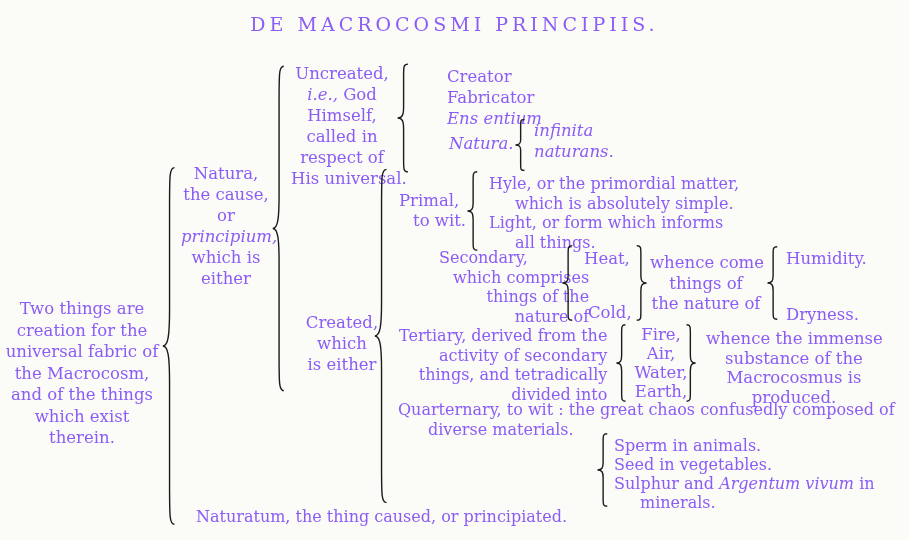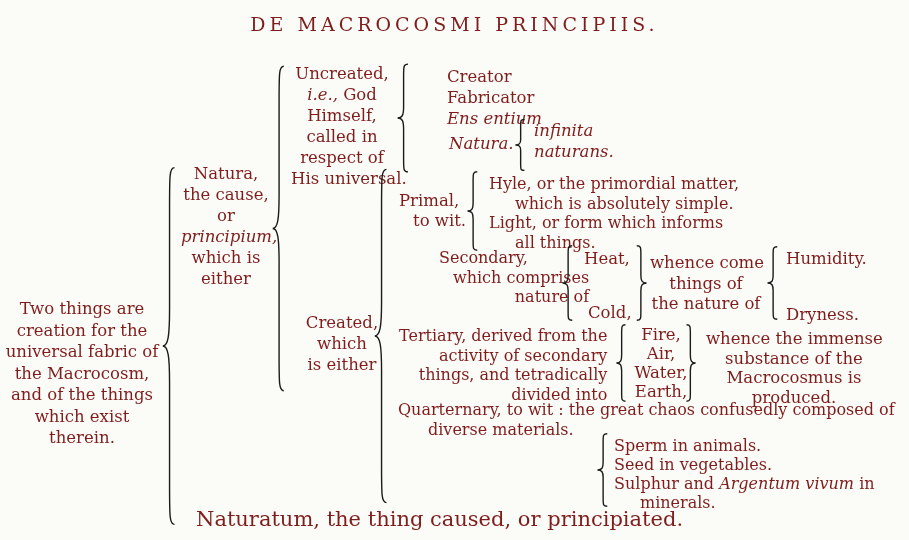--- a/index.html
+++ b/index.html
@@ -1,21 +1,21 @@
 <!DOCTYPE html>
 <html><head>
 <meta charset="utf-8">
 <style>
   html,body{margin:0;padding:0;}
   body{background:#e8e8e8;}
   #page{
     position:relative;
     width:909px;height:540px;
     background:#fbfbf7;
-    color:#7f1d1d;
+    color:#8b5cf6;
     font-family:"DejaVu Serif", serif;
     font-size:16.5px;
     overflow:hidden;
   }
   .abs{position:absolute;}
   .ln{white-space:nowrap;line-height:inherit;}
   .ctr{text-align:center;}
   .it{font-style:italic;}
   .i14{padding-left:14px;text-align:right;}
   .i26{padding-left:26px;}
@@ -40,21 +40,21 @@
   #cold-label{left:588px;top:303px;}
   #whence1-label{left:650px;top:253px;width:112px;line-height:20.5px;}
   #humidity-label{left:786px;top:249px;}
   #dryness-label{left:786px;top:305px;}
   #tertiary-label{left:399px;top:326px;line-height:19.5px;}
   #elements-block{left:632px;top:325px;width:58px;line-height:19px;}
   #whence2-label{left:706px;top:329px;width:176px;line-height:19.5px;}
   #quarternary-label{left:398px;top:400px;line-height:19.5px;}
   #quinary-label{left:399px;top:453px;line-height:19.5px;}
   #quinary-children{left:614px;top:436px;line-height:19px;}
-  #naturatum-label{left:196px;top:507px;font-size:21px;}
+  #naturatum-label{left:196px;top:507px;font-size:16px;}
 </style>
 </head>
 <body>
 
 <div id="page">
 
   <div id="title" class="abs">DE MACROCOSMI PRINCIPIIS.</div>
 
   <div id="intro-text" class="abs ctr">
     <div class="ln">Two things are</div>
@@ -130,20 +130,21 @@
   <div id="hyle-block" class="abs sm">
     <div class="ln">Hyle, or the primordial matter,</div>
     <div class="ln i26">which is absolutely simple.</div>
     <div class="ln">Light, or form which informs</div>
     <div class="ln i26">all things.</div>
   </div>
 
   <div id="secondary-label" class="abs sm">
     <div class="ln">Secondary,</div>
     <div class="ln i14">which comprises</div>
+    <div class="ln i14">things of the</div>
     <div class="ln i14">nature of</div>
   </div>
   <svg class="abs brace" style="left:561px;top:245px;width:15px;height:76px" viewBox="0 0 20 100" preserveAspectRatio="none">
     <path d="M15 1 C9.5 1 9.5 3 9.5 12 L9.5 40 C9.5 47 8 50 2 50 C8 50 9.5 53 9.5 60 L9.5 88 C9.5 97 9.5 99 15 99" vector-effect="non-scaling-stroke"></path>
   </svg>
   <div id="heat-label" class="abs ln">Heat,</div>
   <div id="cold-label" class="abs ln">Cold,</div>
   <svg class="abs brace" style="left:633px;top:245px;width:15px;height:76px" viewBox="0 0 20 100" preserveAspectRatio="none">
     <path d="M5 1 C10.5 1 10.5 3 10.5 12 L10.5 40 C10.5 47 12 50 18 50 C12 50 10.5 53 10.5 60 L10.5 88 C10.5 97 10.5 99 5 99" vector-effect="non-scaling-stroke"></path>
   </svg>

